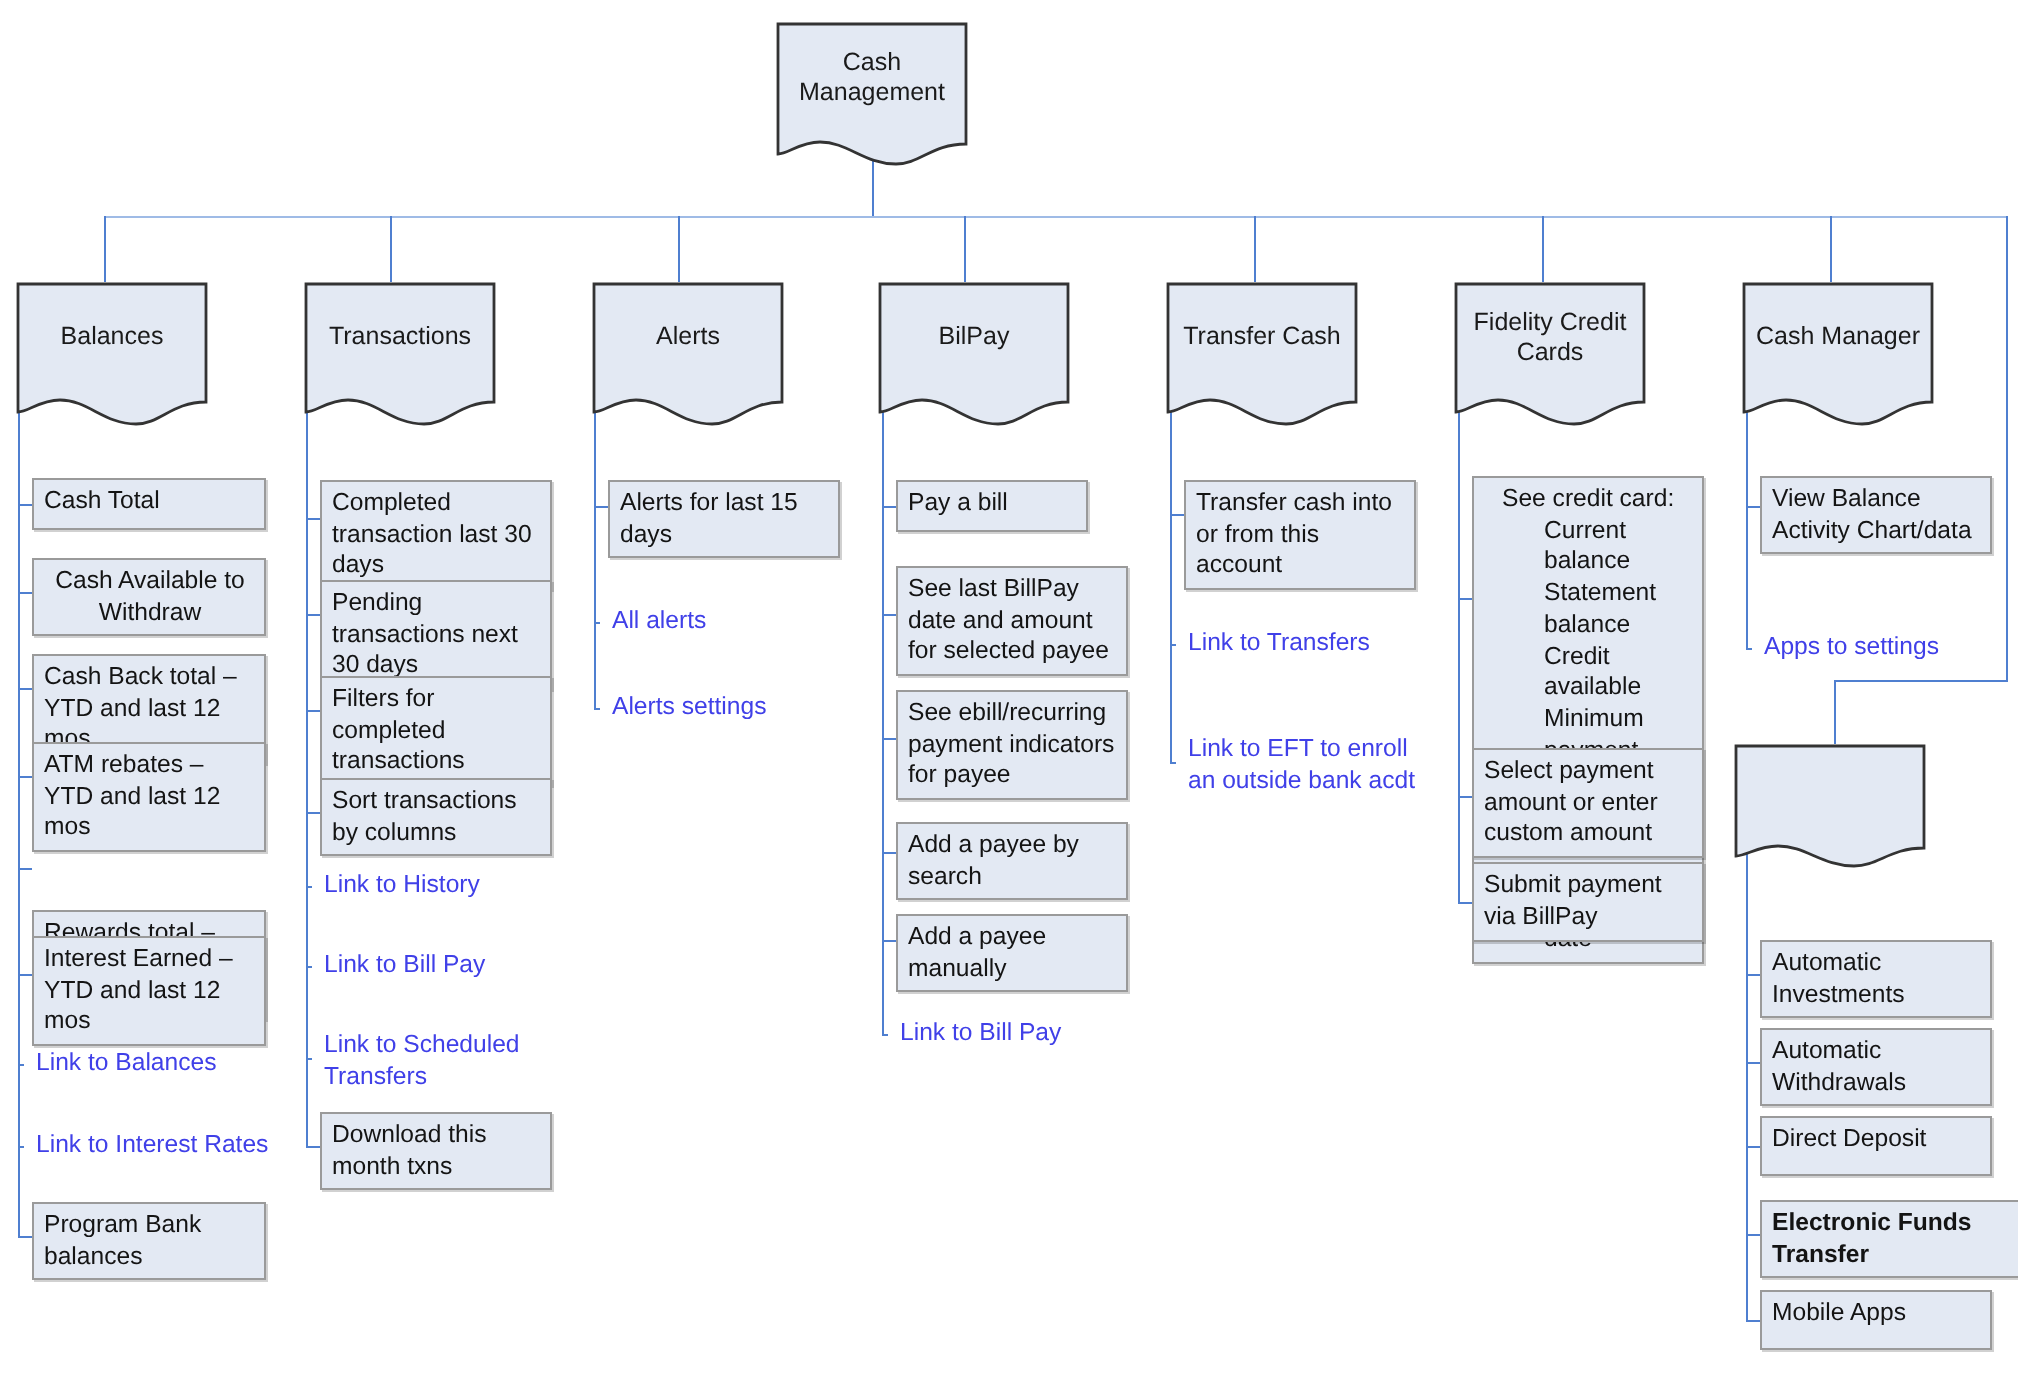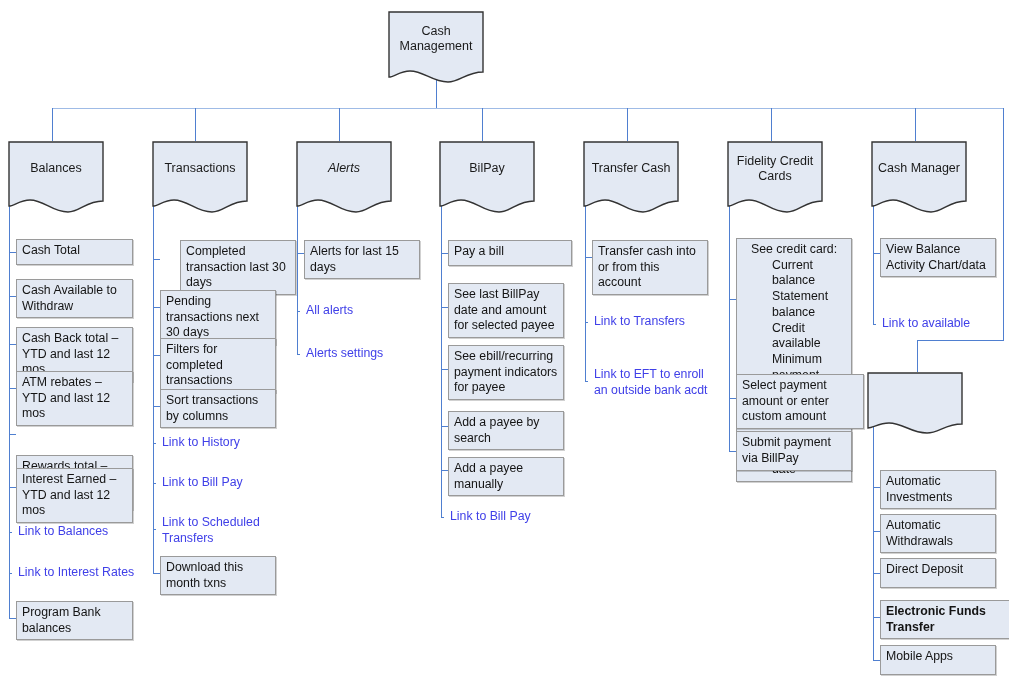--- a/index.html
+++ b/index.html
@@ -127,21 +127,21 @@
       <div class="docnode" style="left: 152px; top: 141px; width: 96px; height: 72px;">
         <svg width="96" height="72" viewBox="0 0 96 72" preserveAspectRatio="none">
           <path d="M1,1 L95,1 L95,60 C78,60 72,71 60,71 C44,71 36,59 22,59 C12,59 6,65 1,65 Z" fill="#e3e9f3" stroke="#333333" stroke-width="1.4"></path>
         </svg>
         <div class="dlabel" style="height:56px;">Transactions</div>
       </div>
       <div class="docnode" style="left: 296px; top: 141px; width: 96px; height: 72px;">
         <svg width="96" height="72" viewBox="0 0 96 72" preserveAspectRatio="none">
           <path d="M1,1 L95,1 L95,60 C78,60 72,71 60,71 C44,71 36,59 22,59 C12,59 6,65 1,65 Z" fill="#e3e9f3" stroke="#333333" stroke-width="1.4"></path>
         </svg>
-        <div class="dlabel" style="height:56px;font-style:italic;">Alerts</div>
+        <div class="dlabel" style="height:56px;">Alerts</div>
       </div>
       <div class="docnode" style="left: 439px; top: 141px; width: 96px; height: 72px;">
         <svg width="96" height="72" viewBox="0 0 96 72" preserveAspectRatio="none">
           <path d="M1,1 L95,1 L95,60 C78,60 72,71 60,71 C44,71 36,59 22,59 C12,59 6,65 1,65 Z" fill="#e3e9f3" stroke="#333333" stroke-width="1.4"></path>
         </svg>
         <div class="dlabel" style="height:56px;text-align:center;">BilPay</div>
       </div>
       <div class="docnode" style="left: 583px; top: 141px; width: 96px; height: 72px;">
         <svg width="96" height="72" viewBox="0 0 96 72" preserveAspectRatio="none">
           <path d="M1,1 L95,1 L95,60 C78,60 72,71 60,71 C44,71 36,59 22,59 C12,59 6,65 1,65 Z" fill="#e3e9f3" stroke="#333333" stroke-width="1.4"></path>
@@ -157,53 +157,53 @@
       <div class="docnode" style="left: 871px; top: 141px; width: 96px; height: 72px;">
         <svg width="96" height="72" viewBox="0 0 96 72" preserveAspectRatio="none">
           <path d="M1,1 L95,1 L95,60 C78,60 72,71 60,71 C44,71 36,59 22,59 C12,59 6,65 1,65 Z" fill="#e3e9f3" stroke="#333333" stroke-width="1.4"></path>
         </svg>
         <div class="dlabel" style="height:56px;">Cash Manager</div>
       </div>
     </div>
 
   <div id="items">
       <div class="box" style="left: 16px; top: 239px; width: 117px; min-height: 26px;">Cash Total</div>
-      <div class="box" style="left: 16px; top: 279px; width: 117px; min-height: 33px;">Cash Available to Withdraw</div>
+      <div class="box" style="left: 16px; top: 279px; width: 117px; min-height: 33px; text-align: center;">Cash Available to Withdraw</div>
       <div class="box" style="left: 16px; top: 327px; width: 117px; min-height: 33px;">Cash Back total – YTD and last 12 mos</div>
       <div class="box" style="left: 16px; top: 371px; width: 117px; min-height: 33px;">ATM rebates – YTD and last 12 mos</div>
       <div class="box" style="left: 16px; top: 415px; width: 117px; min-height: 38px; margin-top: 40px;">Rewards total – YTD and last 12 mos</div>
       <div class="box" style="left: 16px; top: 468px; width: 117px; min-height: 38px;">Interest Earned – YTD and last 12 mos</div>
       <div class="link" style="left: 16px; top: 524px; width: 127px;">Link to Balances</div>
       <div class="link" style="left: 16px; top: 565px; width: 127px;">Link to Interest Rates</div>
       <div class="box" style="left: 16px; top: 601px; width: 117px; min-height: 33px;">Program Bank balances</div>
-      <div class="box" style="left: 160px; top: 240px; width: 116px; min-height: 38px; margin-left: 20px;">Completed transaction last 30 days</div>
+      <div class="box" style="left: 160px; top: 240px; width: 116px; min-height: 38px;">Completed transaction last 30 days</div>
       <div class="box" style="left: 160px; top: 290px; width: 116px; min-height: 33px;">Pending transactions next 30 days</div>
       <div class="box" style="left: 160px; top: 338px; width: 116px; min-height: 33px;">Filters for completed transactions</div>
       <div class="box" style="left: 160px; top: 389px; width: 116px; min-height: 33px;">Sort transactions by columns</div>
       <div class="link" style="left: 160px; top: 435px; width: 126px;">Link to History</div>
       <div class="link" style="left: 160px; top: 475px; width: 126px;">Link to Bill Pay</div>
       <div class="link" style="left: 160px; top: 515px; width: 126px;">Link to Scheduled Transfers</div>
       <div class="box" style="left: 160px; top: 556px; width: 116px; min-height: 33px;">Download this month txns</div>
       <div class="box" style="left: 304px; top: 240px; width: 116px; min-height: 26px;">Alerts for last 15 days</div>
       <div class="link" style="left: 304px; top: 303px; width: 126px;">All alerts</div>
       <div class="link" style="left: 304px; top: 346px; width: 126px;">Alerts settings</div>
-      <div class="box" style="left: 448px; top: 240px; width: 124px; min-height: 26px;">Pay a bill</div>
+      <div class="box" style="left: 448px; top: 240px; width: 96px; min-height: 26px;">Pay a bill</div>
       <div class="box" style="left: 448px; top: 283px; width: 116px; min-height: 48px;">See last BillPay date and amount for selected payee</div>
       <div class="box" style="left: 448px; top: 345px; width: 116px; min-height: 48px;">See ebill/recurring payment indicators for payee</div>
       <div class="box" style="left: 448px; top: 411px; width: 116px; min-height: 30px;">Add a payee by search</div>
       <div class="box" style="left: 448px; top: 457px; width: 116px; min-height: 26px;">Add a payee manually</div>
       <div class="link" style="left: 448px; top: 509px; width: 126px;">Link to Bill Pay</div>
       <div class="box" style="left: 592px; top: 240px; width: 116px; min-height: 33px;">Transfer cash into or from this account</div>
       <div class="link" style="left: 592px; top: 314px; width: 126px;">Link to Transfers</div>
       <div class="link" style="left: 592px; top: 367px; width: 126px;">Link to EFT to enroll an outside bank acdt</div>
       <div class="box" style="left: 736px; top: 238px; width: 116px; min-height: 122px; text-align: left; padding-left: 14px;"><span>See credit card:</span><span class="sub">Current balance</span><span class="sub">Statement balance</span><span class="sub">Credit available</span><span class="sub">Minimum payment</span><span class="sub">Date payment due</span><span class="sub">Last payment rec’d</span><span class="sub">Last payment date</span></div>
-      <div class="box" style="left: 736px; top: 374px; width: 128px; min-height: 48px;">Select payment amount or enter custom amount</div>
+      <div class="box" style="left: 736px; top: 374px; width: 116px; min-height: 48px;">Select payment amount or enter custom amount</div>
       <div class="box" style="left: 736px; top: 431px; width: 116px; min-height: 40px;">Submit payment via BillPay</div>
       <div class="box" style="left: 880px; top: 238px; width: 116px; min-height: 30px;">View Balance Activity Chart/data</div>
-      <div class="link" style="left: 880px; top: 316px; width: 126px;">Link to available</div>
+      <div class="link" style="left: 880px; top: 316px; width: 126px;">Apps to settings</div>
       <div class="box" style="left: 880px; top: 470px; width: 116px; min-height: 33px;">Automatic Investments</div>
       <div class="box" style="left: 880px; top: 514px; width: 116px; min-height: 33px;">Automatic Withdrawals</div>
       <div class="box" style="left: 880px; top: 558px; width: 116px; min-height: 30px;">Direct Deposit</div>
       <div class="box" style="left: 880px; top: 600px; width: 132px; min-height: 33px; font-weight: bold;">Electronic Funds Transfer</div>
       <div class="box" style="left: 880px; top: 645px; width: 116px; min-height: 30px;">Mobile Apps</div>
     </div>
 
   <div class="docnode" style="left:867px;top:372px;width:96px;height:62px;">
     <svg width="96" height="62" viewBox="0 0 96 62" preserveAspectRatio="none">
       <path d="M1,1 L95,1 L95,52 C78,52 72,61 60,61 C44,61 36,51 22,51 C12,51 6,56 1,56 Z" fill="#e3e9f3" stroke="#333333" stroke-width="1.4"></path>

